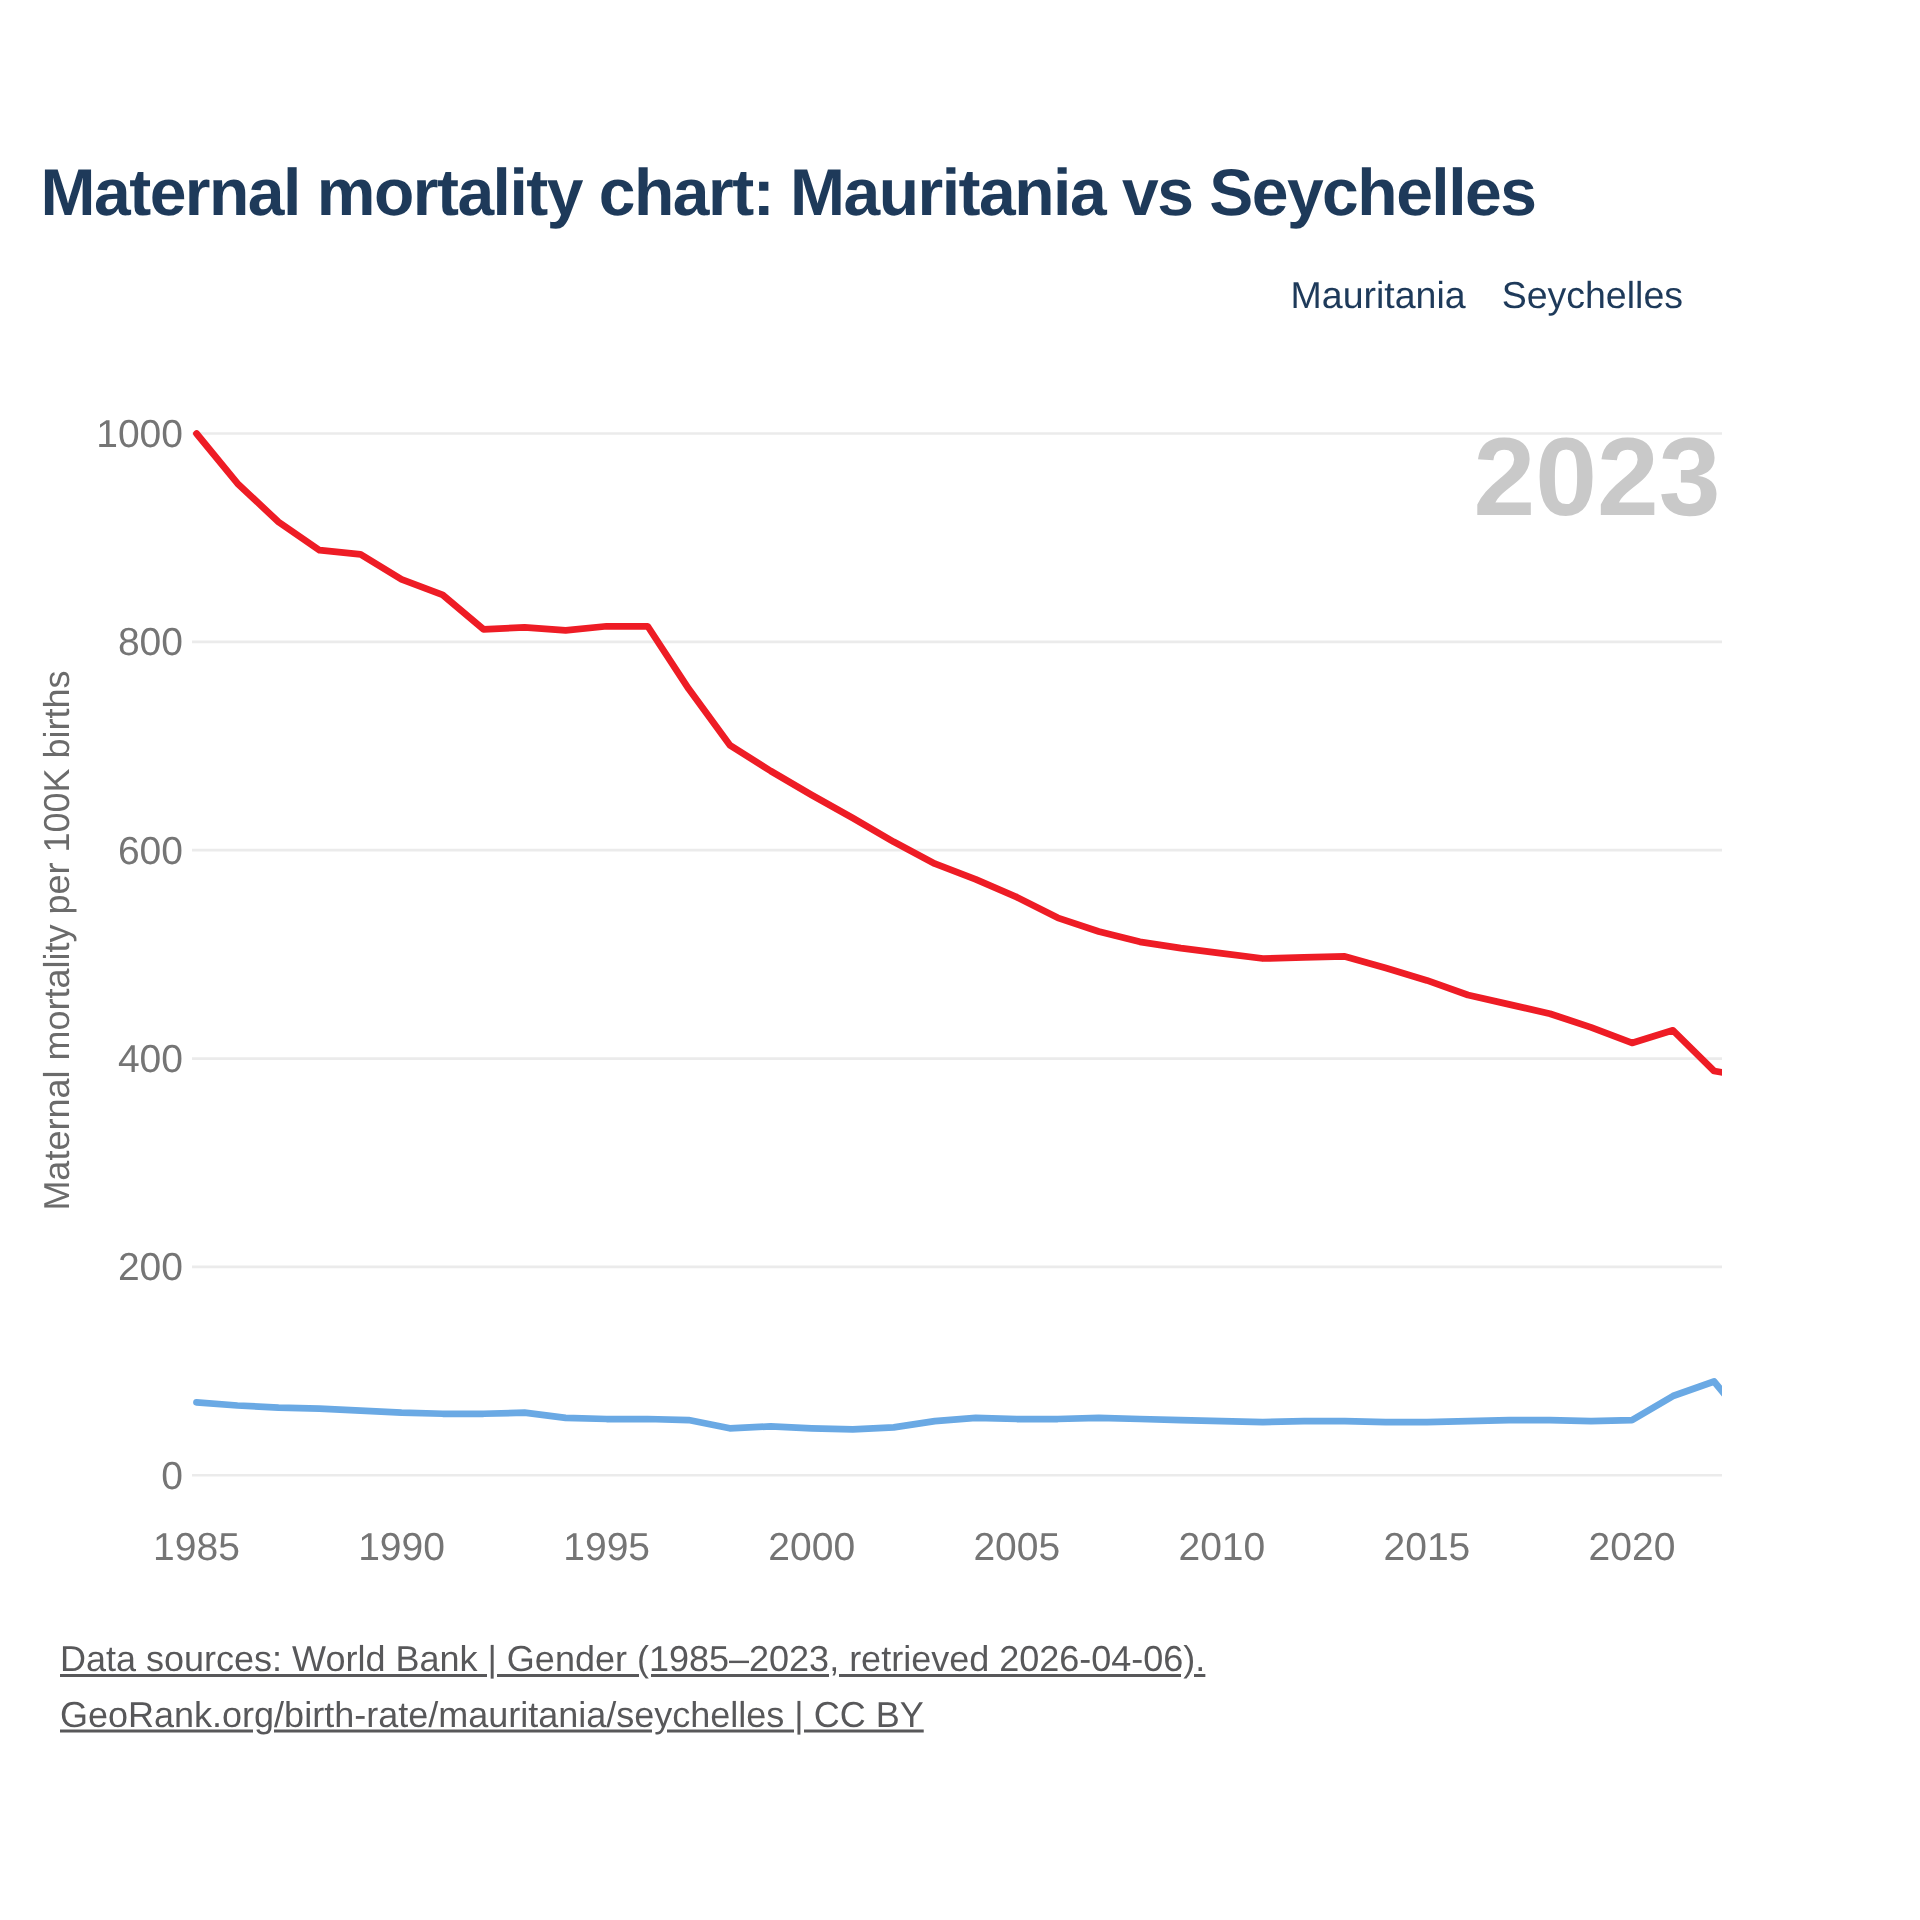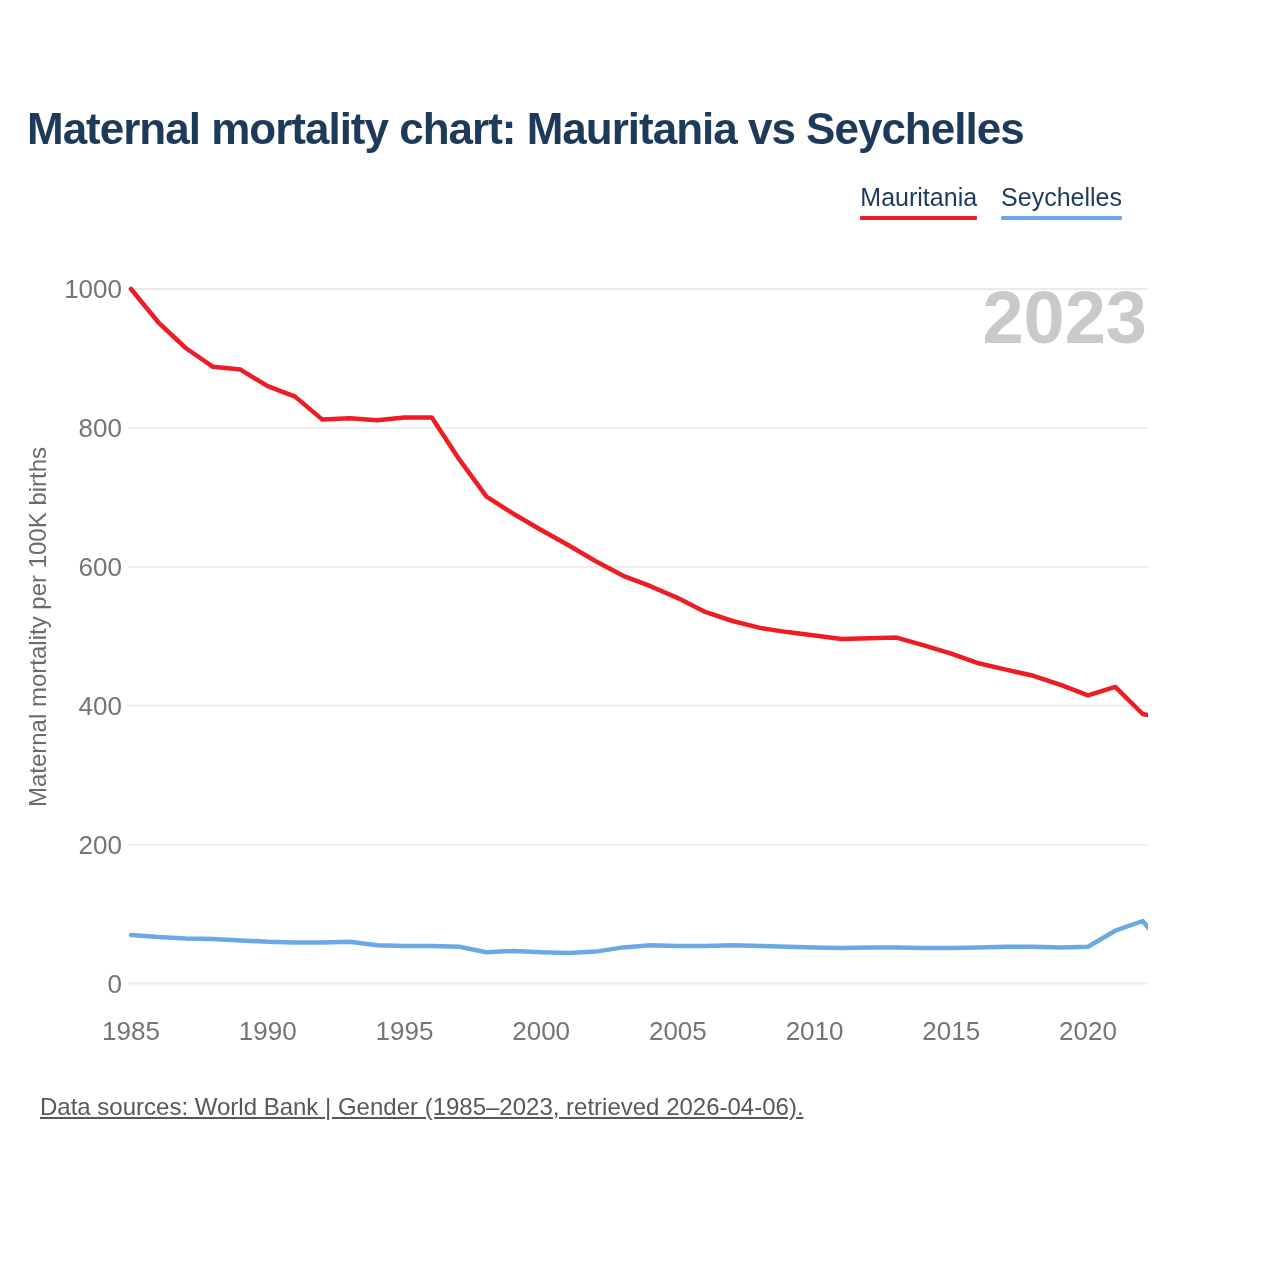--- a/index.html
+++ b/index.html
@@ -1,21 +1,21 @@
 <!DOCTYPE html>
 <html><head>
 <meta charset="utf-8">
 <style>
   html,body{margin:0;padding:0;background:#ffffff;}
   body{width:1280px;height:1280px;font-family:"Liberation Sans",sans-serif;}
   .canvas{position:relative;width:1148px;height:1280px;background:#fff;overflow:hidden;}
   .title{position:absolute;left:27px;top:104px;font-size:44px;font-weight:bold;
          color:#1e3a5a;letter-spacing:-1px;white-space:nowrap;}
   .legend{position:absolute;top:183px;right:26px;display:flex;gap:24px;}
-  .legend-item{display:flex;flex-direction:column;cursor:pointer;}
+  .legend-item{display:flex;cursor:pointer;}
   .legend-label{font-size:25px;color:#1e3a5a;}
   .legend-bar{height:4px;margin-top:4px;border-radius:1px;}
   .chart-svg{position:absolute;left:0;top:0;}
   .footer{position:absolute;left:40px;top:1088px;font-size:24px;color:#58585a;line-height:37px;text-decoration:underline;}
 </style>
 </head>
 <body>
 
 <div class="canvas">
 
@@ -82,15 +82,16 @@
         </g>
         <circle r="19" fill="none" stroke="#ffffff" stroke-width="2"></circle>
       </g>
     </g>
   <text x="1213" y="729" text-anchor="start" fill="#ee1c25" font-size="29">381</text>
       <text x="1213" y="962" text-anchor="start" fill="#6aa9e4" font-size="29">42</text>
     </svg>
 
   <div class="footer">
     <div>Data sources: World Bank | Gender (1985–2023, retrieved 2026-04-06).</div>
+    <div>GeoRank.org/birth-rate/mauritania/seychelles | CC BY</div>
   </div>
 
 </div>
 
 </body></html>

